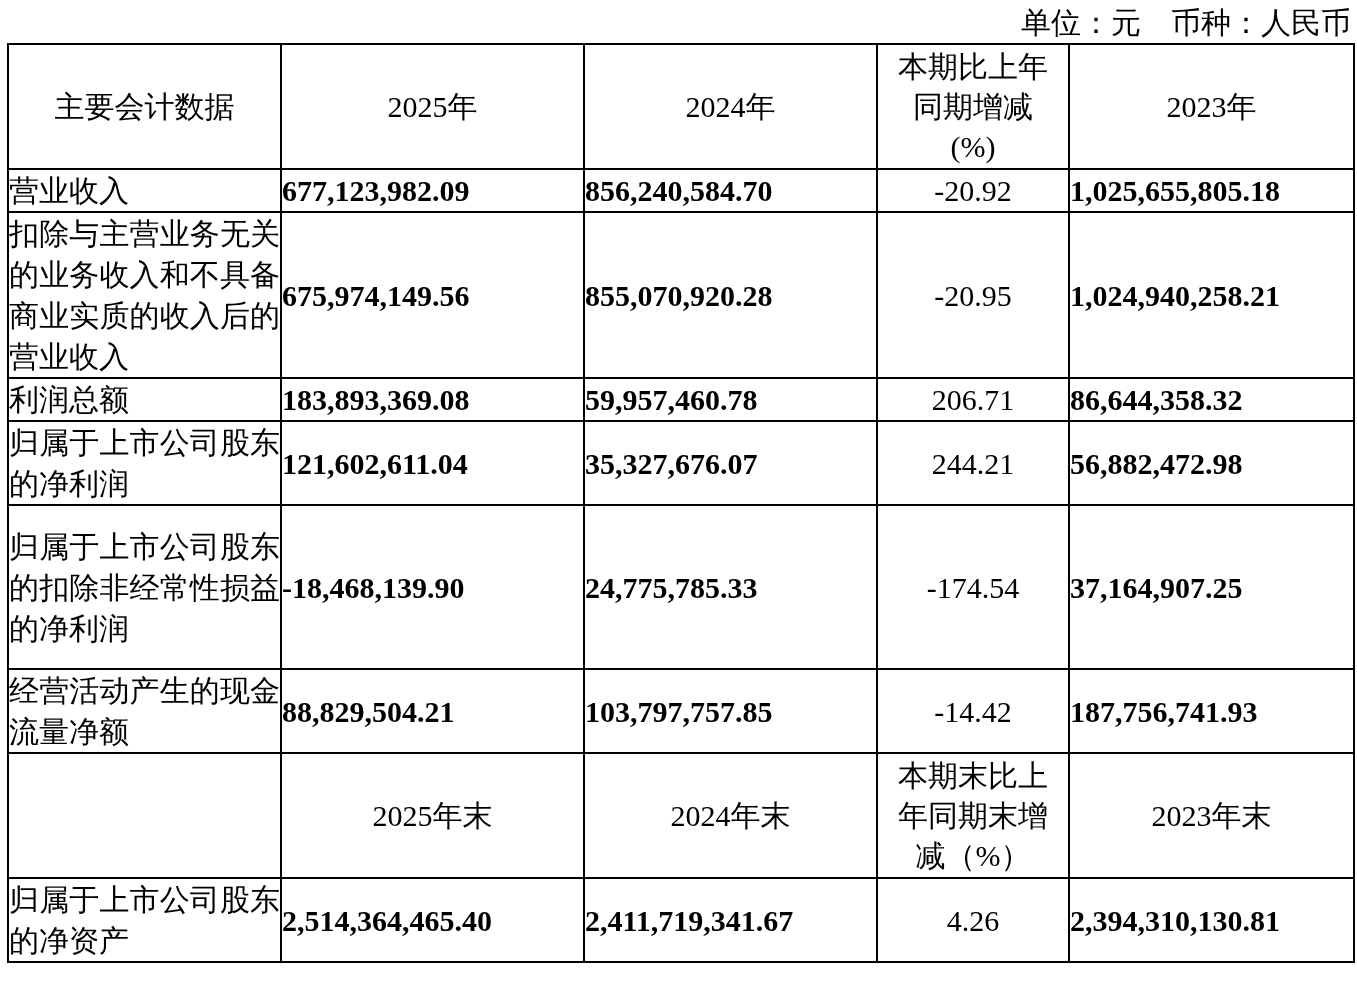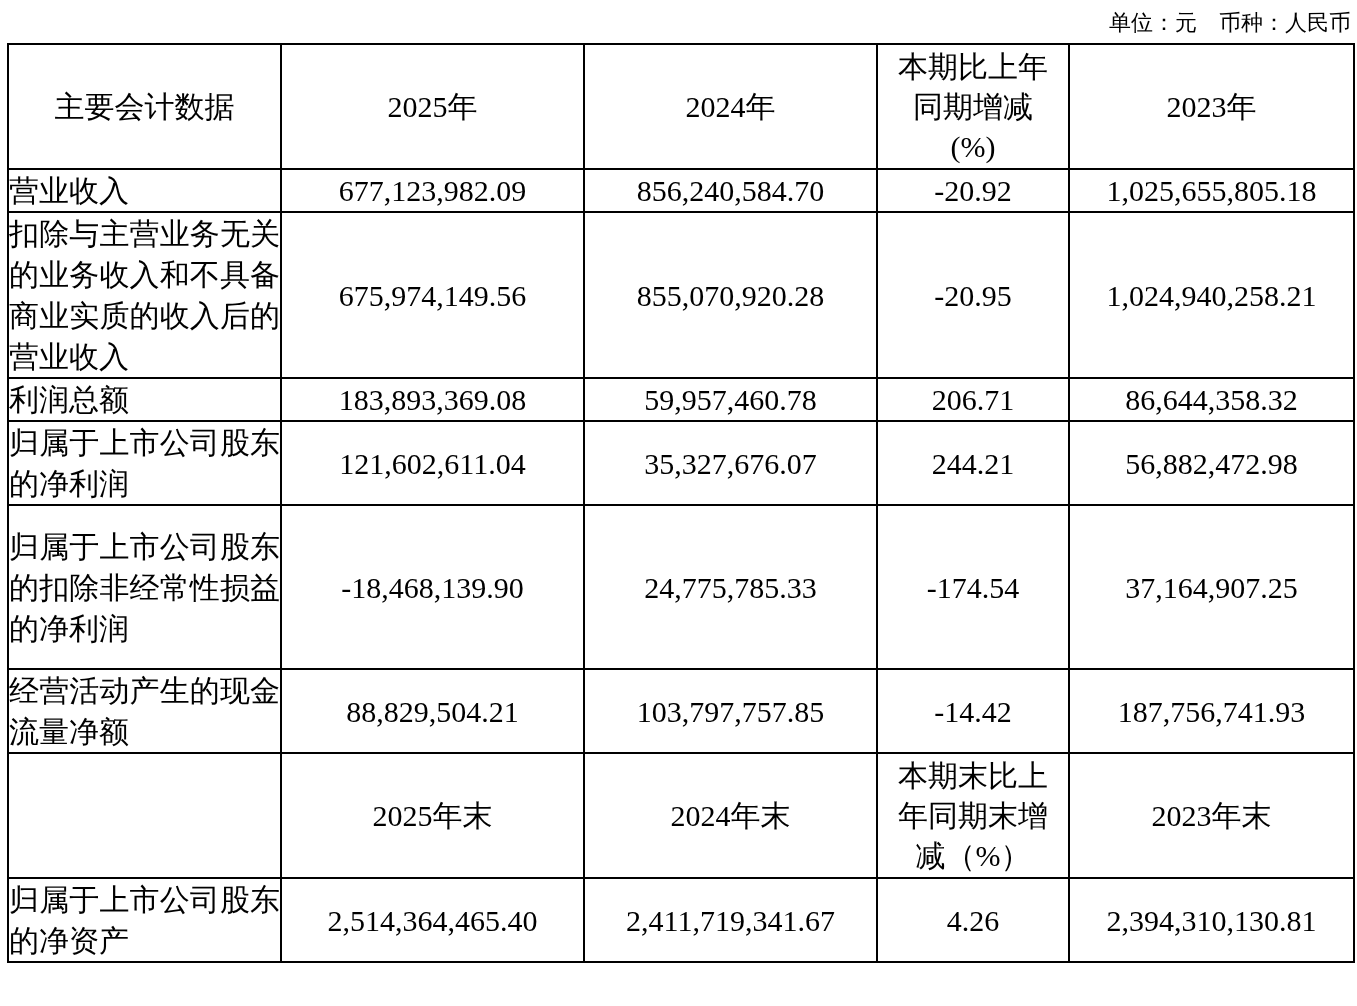--- a/index.html
+++ b/index.html
@@ -12,21 +12,21 @@
     height: 1006px;
     overflow: hidden;
     color: #000000;
     font-family: "Liberation Serif", "DejaVu Serif", serif;
   }
   .unit-line {
     box-sizing: border-box;
     height: 43px;
     padding: 5px 6px 0 0;
     text-align: right;
-    font-size: 22px;
+    font-size: 30px;
     line-height: 36px;
     white-space: pre;
   }
   table.fin-table {
     margin-left: 7px;
     width: 1346px;
     border-collapse: collapse;
     table-layout: fixed;
     font-size: 30px;
   }
@@ -45,23 +45,24 @@
     border-radius: 14px;
   }
   td.c-label {
     text-align: justify;
     text-justify: inter-character;
     word-break: break-all;
     line-height: 41px;
     padding: 2px 24px 2px 12px;
   }
   td.c-num {
-    text-align: center;
+    text-align: left;
     line-height: 41px;
     padding-right: 15px;
+    font-weight: bold;
   }
   td.c-pct {
     text-align: center;
     line-height: 41px;
     padding-right: 20px;
   }
   tr.r-h1   { height: 125px; }
   tr.r-47   { height: 41px;  }
   tr.r-205  { height: 149px; }
   tr.r-80   { height: 80px;  }

